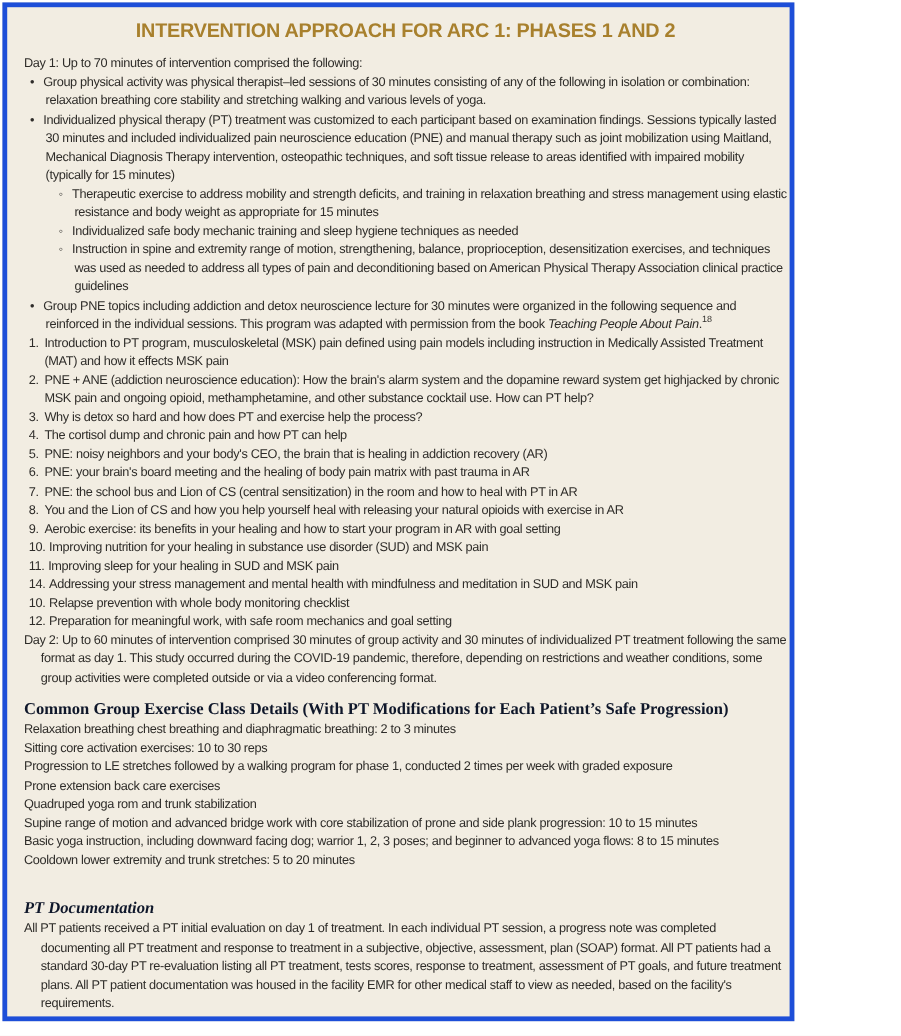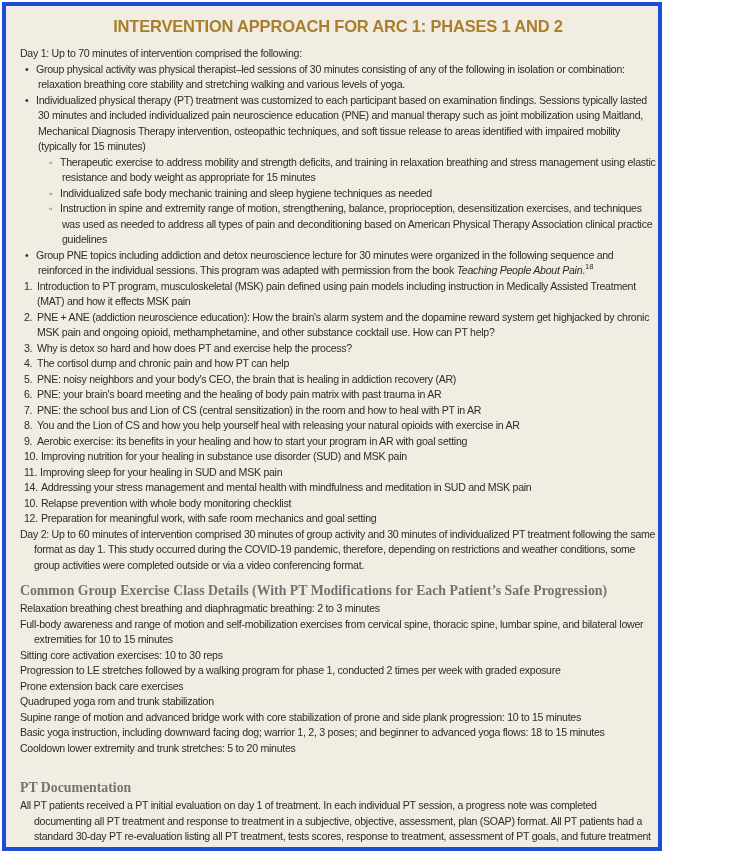--- a/index.html
+++ b/index.html
@@ -46,27 +46,27 @@
   .marker { display: inline-block; text-indent: 0; }
   .bullet .marker, .circle .marker { width: 11px; }
   .circle .marker { font-size: 10px; }
   .num .marker { min-width: 10px; margin-right: 3px; }
   .heading {
     font-family: "Liberation Serif", serif;
     font-size: 13.8px;
     line-height: 16px;
     font-weight: 700;
     letter-spacing: 0;
-    color: #737373;
+    color: #0f172a;
     padding-left: 0;
     text-indent: 0;
     margin-top: 10px;
     margin-bottom: 2px;
   }
-  .gap-large { margin-top: 24px; }
+  .gap-large { margin-top: 24px; font-style: italic; }
   .sup { vertical-align: super; font-size: 7.5px; line-height: 0; letter-spacing: 0; }
   .italic { font-style: italic; }
 </style>
 </head>
 <body>
 
 <div class="panel">
   <div class="title">INTERVENTION APPROACH FOR ARC 1: PHASES 1 AND 2</div>
   <div>
       <div class="line plain"><span>Day 1: Up to 70 minutes of intervention comprised the following:</span></div>
@@ -86,24 +86,23 @@
       <div class="line num"><span class="marker">8.</span><span>You and the Lion of CS and how you help yourself heal with releasing your natural opioids with exercise in AR</span></div>
       <div class="line num"><span class="marker">9.</span><span>Aerobic exercise: its benefits in your healing and how to start your program in AR with goal setting</span></div>
       <div class="line num"><span class="marker">10.</span><span>Improving nutrition for your healing in substance use disorder (SUD) and MSK pain</span></div>
       <div class="line num"><span class="marker">11.</span><span>Improving sleep for your healing in SUD and MSK pain</span></div>
       <div class="line num"><span class="marker">14.</span><span>Addressing your stress management and mental health with mindfulness and meditation in SUD and MSK pain</span></div>
       <div class="line num"><span class="marker">10.</span><span>Relapse prevention with whole body monitoring checklist</span></div>
       <div class="line num"><span class="marker">12.</span><span>Preparation for meaningful work, with safe room mechanics and goal setting</span></div>
       <div class="line plain"><span>Day 2: Up to 60 minutes of intervention comprised 30 minutes of group activity and 30 minutes of individualized PT treatment following the same format as day 1. This study occurred during the COVID-19 pandemic, therefore, depending on restrictions and weather conditions, some group activities were completed outside or via a video conferencing format.</span></div>
       <div class="line heading"><span>Common Group Exercise Class Details (With PT Modifications for Each Patient’s Safe Progression)</span></div>
       <div class="line plain"><span>Relaxation breathing chest breathing and diaphragmatic breathing: 2 to 3 minutes</span></div>
-      <div class="line plain"><span>Full-body awareness and range of motion and self-mobilization exercises from cervical spine, thoracic spine, lumbar spine, and bilateral lower extremities for 10 to 15 minutes</span></div>
       <div class="line plain"><span>Sitting core activation exercises: 10 to 30 reps</span></div>
       <div class="line plain"><span>Progression to LE stretches followed by a walking program for phase 1, conducted 2 times per week with graded exposure</span></div>
       <div class="line plain"><span>Prone extension back care exercises</span></div>
       <div class="line plain"><span>Quadruped yoga rom and trunk stabilization</span></div>
       <div class="line plain"><span>Supine range of motion and advanced bridge work with core stabilization of prone and side plank progression: 10 to 15 minutes</span></div>
-      <div class="line plain"><span>Basic yoga instruction, including downward facing dog; warrior 1, 2, 3 poses; and beginner to advanced yoga flows: 18 to 15 minutes</span></div>
+      <div class="line plain"><span>Basic yoga instruction, including downward facing dog; warrior 1, 2, 3 poses; and beginner to advanced yoga flows: 8 to 15 minutes</span></div>
       <div class="line plain"><span>Cooldown lower extremity and trunk stretches: 5 to 20 minutes</span></div>
       <div class="line heading gap-large"><span>PT Documentation</span></div>
       <div class="line plain"><span>All PT patients received a PT initial evaluation on day 1 of treatment. In each individual PT session, a progress note was completed documenting all PT treatment and response to treatment in a subjective, objective, assessment, plan (SOAP) format. All PT patients had a standard 30-day PT re-evaluation listing all PT treatment, tests scores, response to treatment, assessment of PT goals, and future treatment plans. All PT patient documentation was housed in the facility EMR for other medical staff to view as needed, based on the facility's requirements.</span></div>
     </div>
 </div>
 
 </body></html>

